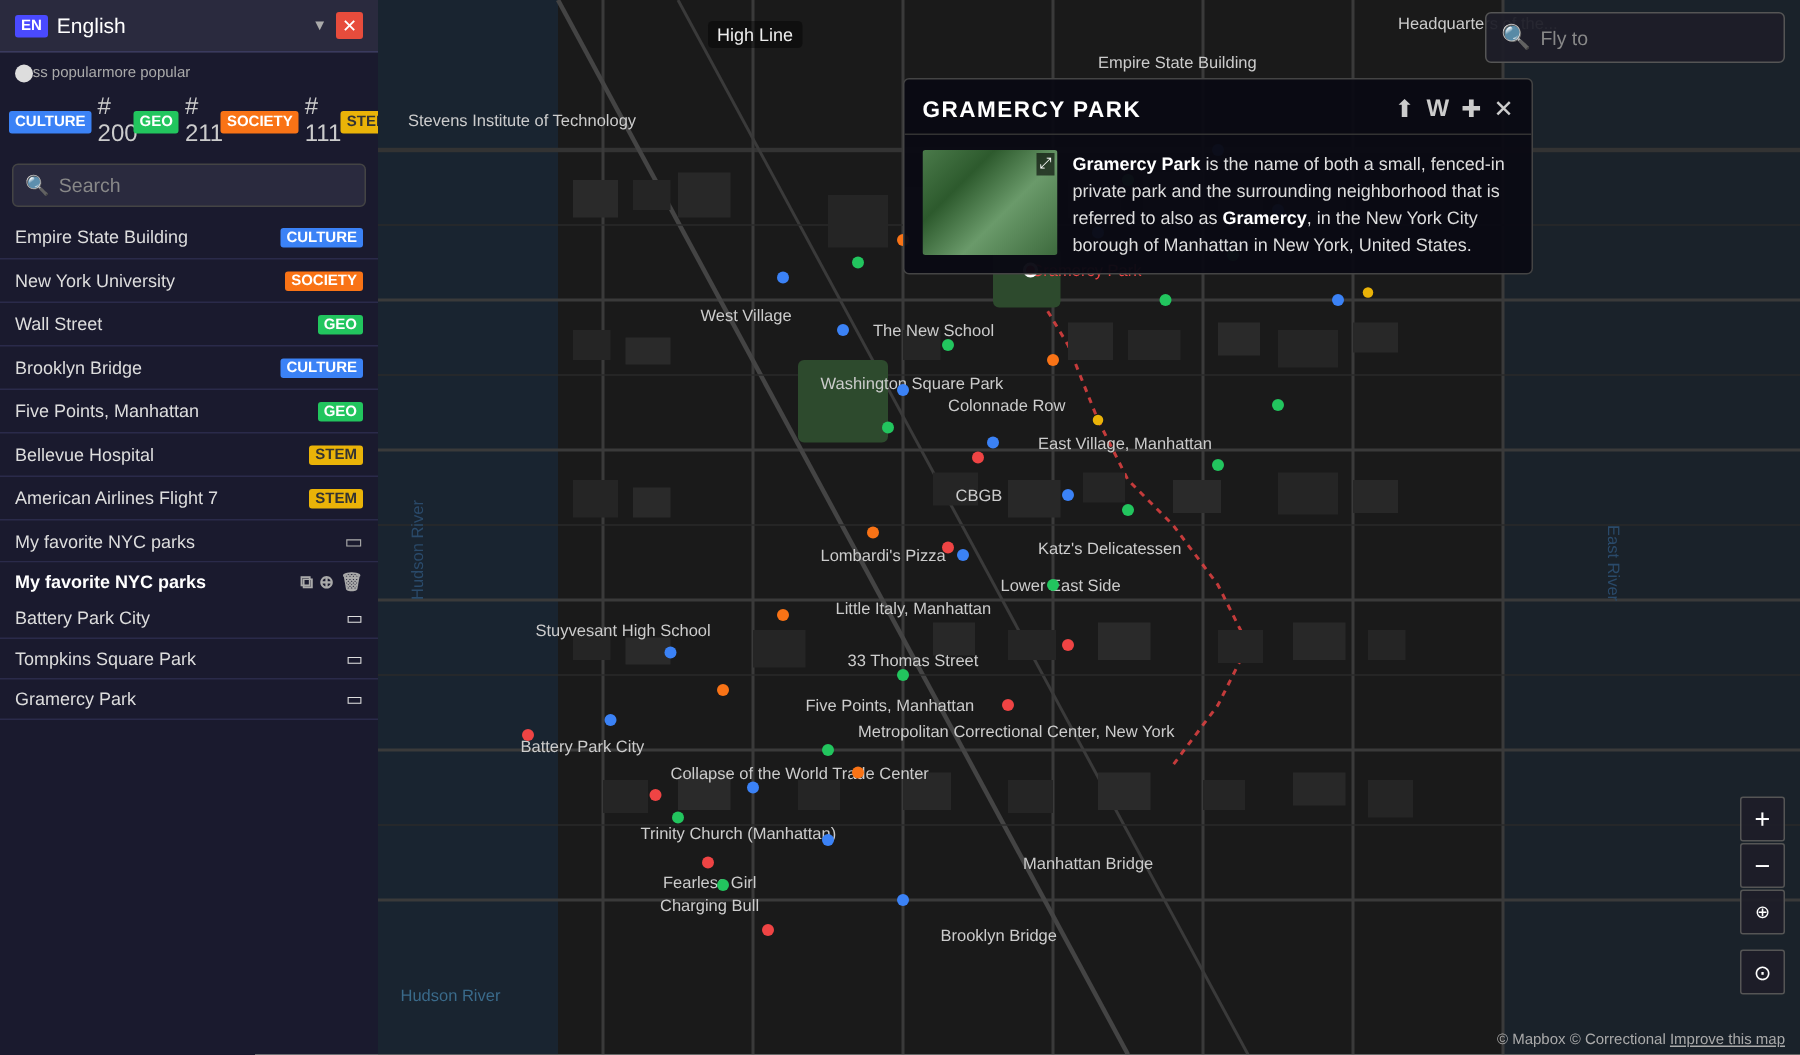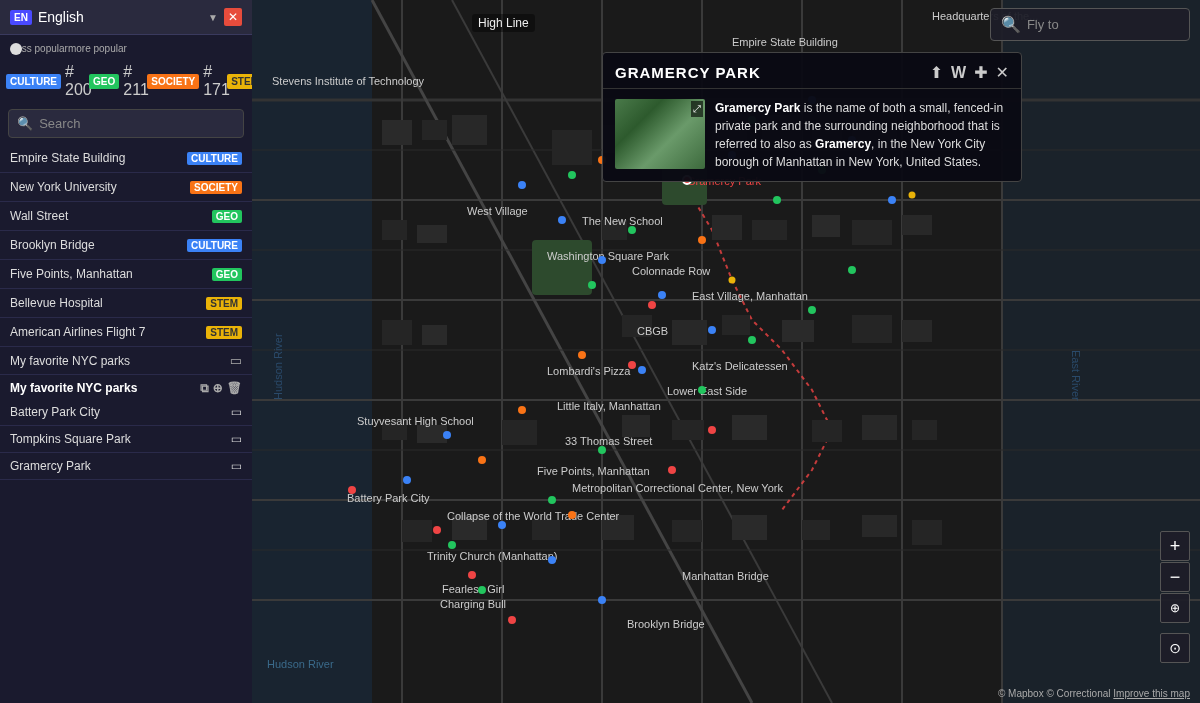--- a/index.html
+++ b/index.html
@@ -418,21 +418,21 @@
       <span>more popular</span>
     </div>
   </div>
 
   <div id="category-row">
     <span class="cat-badge culture">CULTURE</span>
     <span class="cat-count"># 200</span>
     <span class="cat-badge geo">GEO</span>
     <span class="cat-count"># 211</span>
     <span class="cat-badge society">SOCIETY</span>
-    <span class="cat-count"># 171</span>
+    <span class="cat-count"># 111</span>
     <span class="cat-badge stem">STEM</span>
 
   </div>
 
   <div id="search-box">
     <span class="search-icon-svg">🔍</span>
     <input type="text" placeholder="Search" style="">
   </div>
 
   <div id="list-items">

